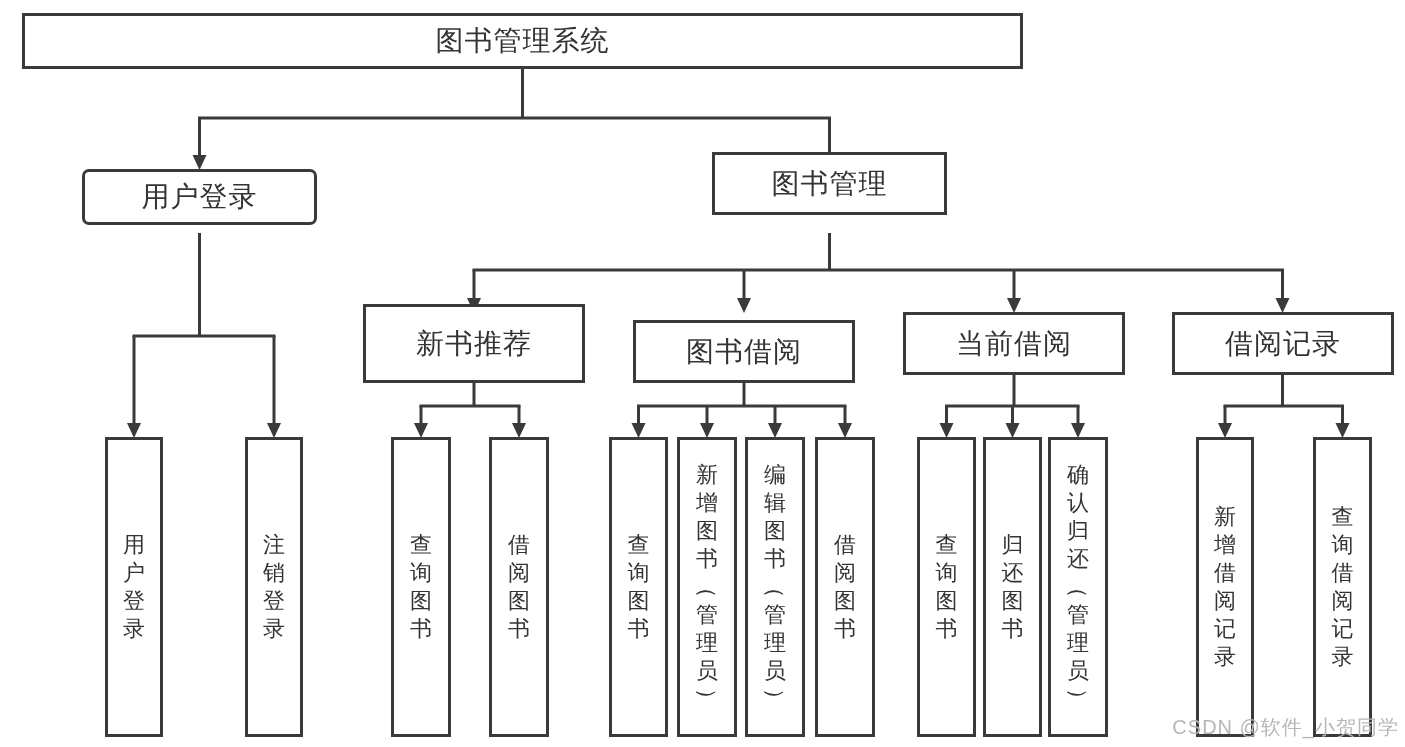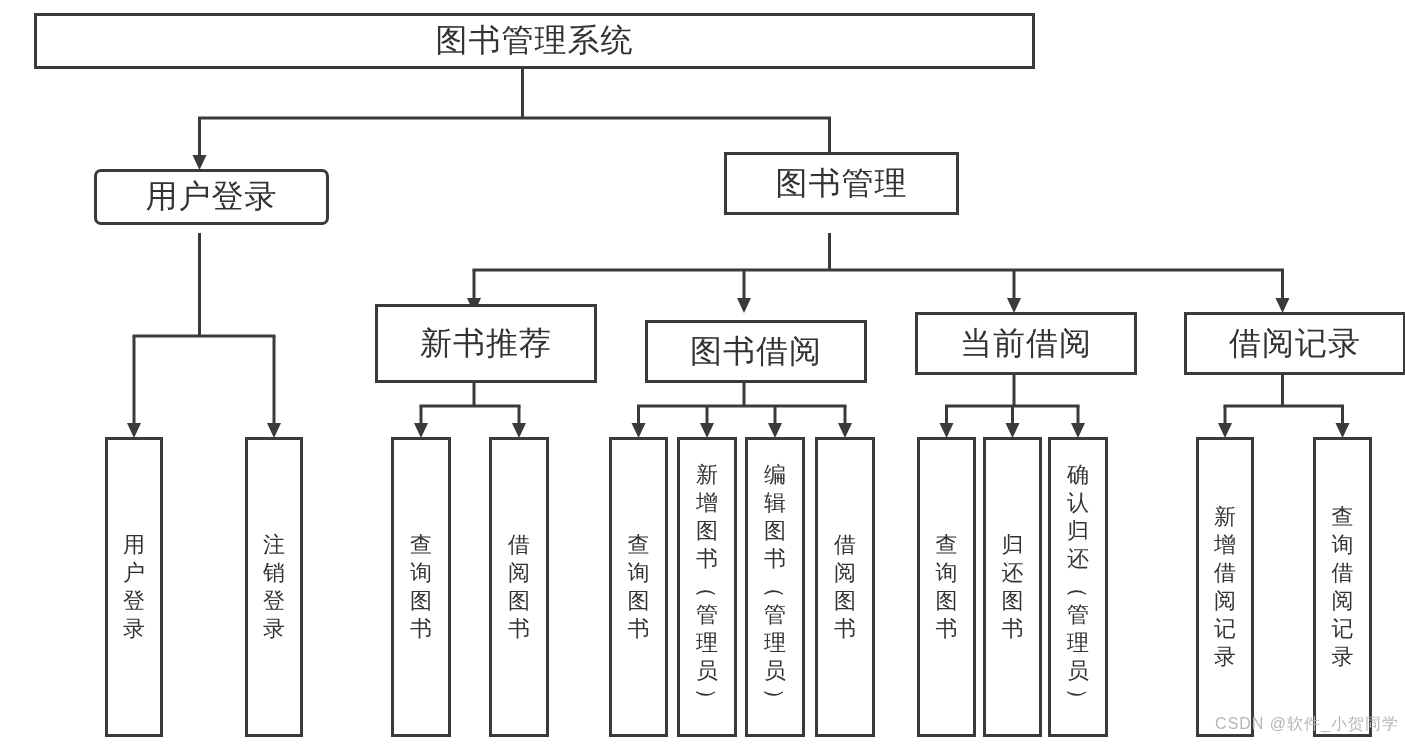--- a/index.html
+++ b/index.html
@@ -9,32 +9,32 @@
   .node{
     position:absolute;
     box-sizing:border-box;
     background:#ffffff;
     border:3px solid #3a3a3a;
     color:#333333;
     display:flex;
     align-items:center;
     justify-content:center;
   }
-  .node.h{font-size:32px;letter-spacing:1px;white-space:nowrap;margin-left:12px;}
+  .node.h{font-size:28px;letter-spacing:1px;white-space:nowrap;}
   .node.v{flex-direction:column;}
   .node.v .ch{
     display:block;height:28px;line-height:28px;
     font-size:22px;text-align:center;width:100%;
   }
   .node.v .ch.rot{transform:rotate(90deg);}
   #watermark{
     position:absolute;
     top:714px;
     right:6px;
-    font-size:16px;
+    font-size:20px;
     letter-spacing:1px;
     color:#b6b6b6;
     white-space:nowrap;
     z-index:5;
   }
 </style>
 </head>
 <body>
 
 <div id="canvas">

